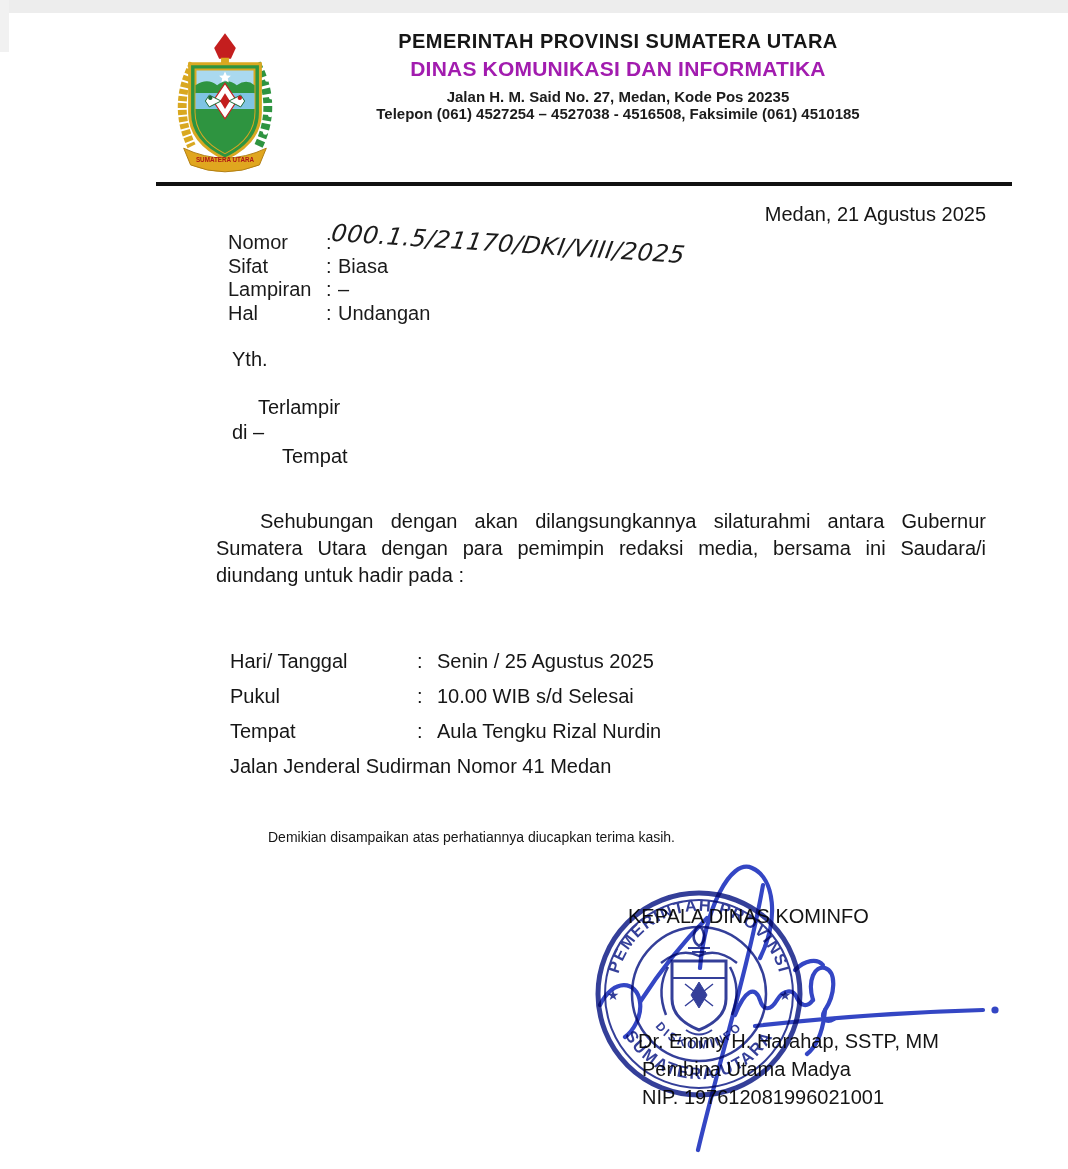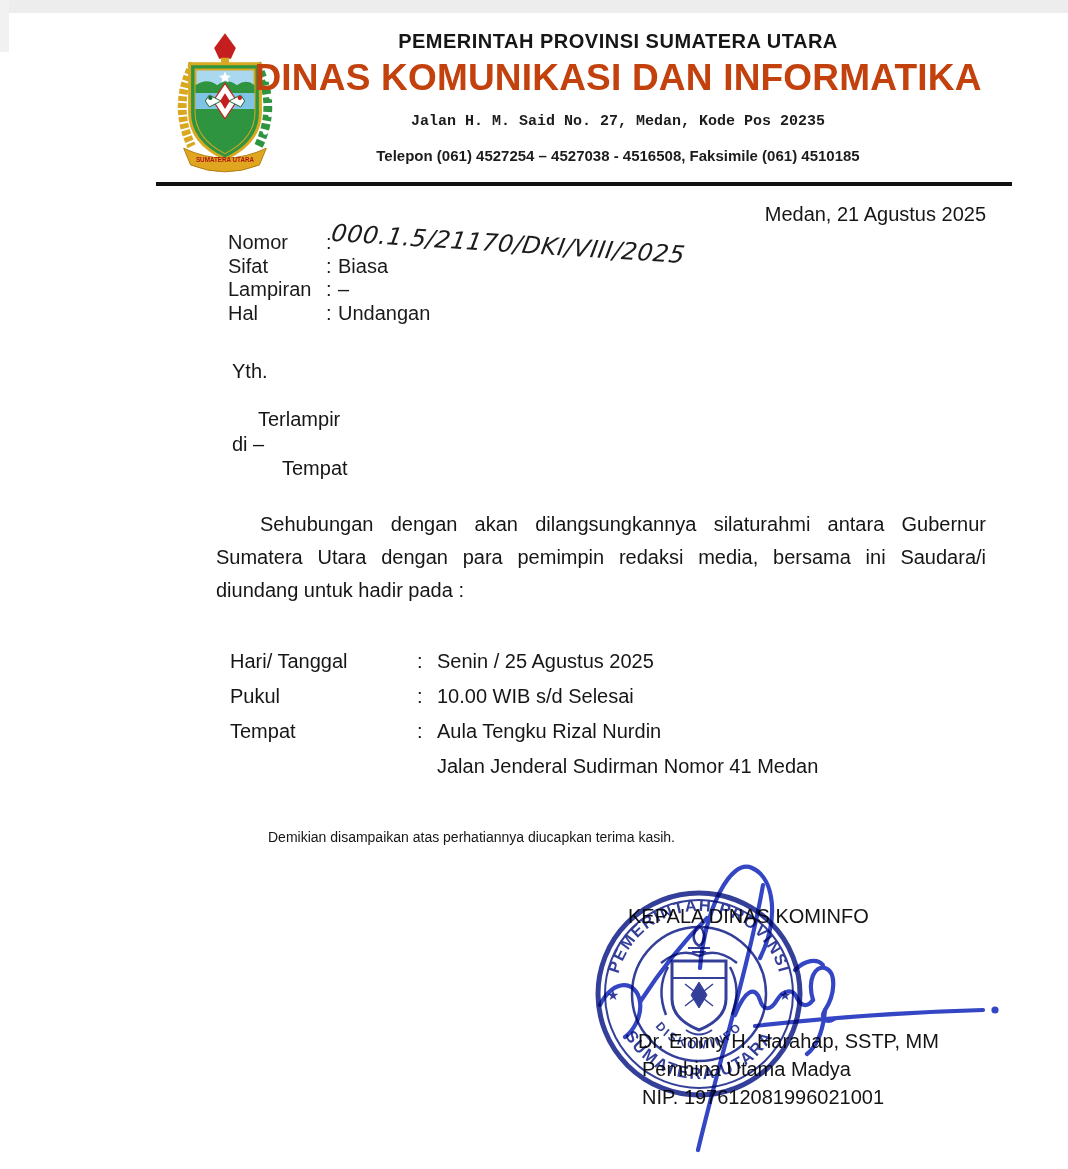--- a/index.html
+++ b/index.html
@@ -6,60 +6,60 @@
   .page{
     position:relative;width:1068px;height:1169px;background:#fff;overflow:hidden;
     font-family:"Liberation Sans",sans-serif;color:#1a1a1a;
   }
   .scan-strip{position:absolute;left:0;top:0;width:100%;height:13px;background:#ededed;}
   .scan-strip-left{position:absolute;left:0;top:0;width:9px;height:52px;background:#f1f1f1;}
 
   
   .letterhead{position:absolute;left:225px;top:30px;width:786px;text-align:center;}
   .lh-gov{font-size:20px;font-weight:700;letter-spacing:.5px;color:#161616;}
-  .lh-agency{font-size:37px;font-weight:700;letter-spacing:.2px;margin-top:4px;color:#c2410c;}
-  .lh-line{font-size:15px;font-weight:700;margin-top:17px;color:#1c1c1c;}
-  .lh-line.first{margin-top:14px;font-family:Liberation Mono, monospace;}
+  .lh-agency{font-size:21px;font-weight:700;letter-spacing:.2px;margin-top:4px;color:#a21caf;}
+  .lh-line{font-size:15px;font-weight:700;margin-top:0;color:#1c1c1c;}
+  .lh-line.first{margin-top:7px;}
   .divider{position:absolute;left:156px;top:182px;width:856px;height:4px;background:#111;}
 
   .logo{position:absolute;left:166px;top:28px;width:118px;height:148px;}
 
   .dateline{position:absolute;right:82px;top:203px;font-size:20px;color:#161616;}
 
   
   .meta{position:absolute;left:228px;top:231px;font-size:20px;}
   .meta-row{display:flex;height:23.6px;align-items:flex-start;}
   .meta-label{width:98px;}
   .meta-colon{width:12px;}
   .meta-value{padding-left:0px;}
   .handwritten{
     position:absolute;left:106px;top:-12px;width:280px;
     font-family:"DejaVu Sans",sans-serif;font-style:italic;
     font-size:24px;letter-spacing:.5px;color:#1c1c1c;white-space:nowrap;
     transform:rotate(3.6deg) skewX(-6deg);transform-origin:left top;
   }
 
   
-  .rcp{position:absolute;font-size:20px;color:#161616;margin-top:12px;}
+  .rcp{position:absolute;font-size:20px;color:#161616;}
   .rcp-yth{left:232px;top:348px;}
   .rcp-name{left:258px;top:396px;}
   .rcp-di{left:232px;top:421px;}
   .rcp-place{left:282px;top:445px;}
 
   .paragraph{
     position:absolute;left:216px;top:508px;width:770px;
-    font-size:20px;line-height:33px;text-align:justify;text-indent:44px;color:#161616;
+    font-size:20px;line-height:27px;text-align:justify;text-indent:44px;color:#161616;
   }
 
   
   .details{position:absolute;left:230px;top:650px;font-size:20px;color:#161616;}
   .det-row{display:flex;height:35px;align-items:flex-start;}
   .det-label{width:187px;}
   .det-colon{width:20px;}
-  .det-addr2{margin-left:207px;height:35px;}
+  .det-addr2{height:35px;}
 
   .closing{position:absolute;left:268px;top:829px;font-size:14px;color:#161616;}
 
   
   .sig-title{position:absolute;left:628px;top:905px;font-size:20px;color:#141414;}
   .sig-name{position:absolute;left:638px;top:1030px;font-size:20px;color:#141414;}
   .sig-rank{position:absolute;left:642px;top:1058px;font-size:20px;color:#141414;}
   .sig-nip{position:absolute;left:642px;top:1086px;font-size:20px;color:#141414;}
 
   .stamp{position:absolute;left:588px;top:883px;width:222px;height:222px;mix-blend-mode:multiply;opacity:.9;}

